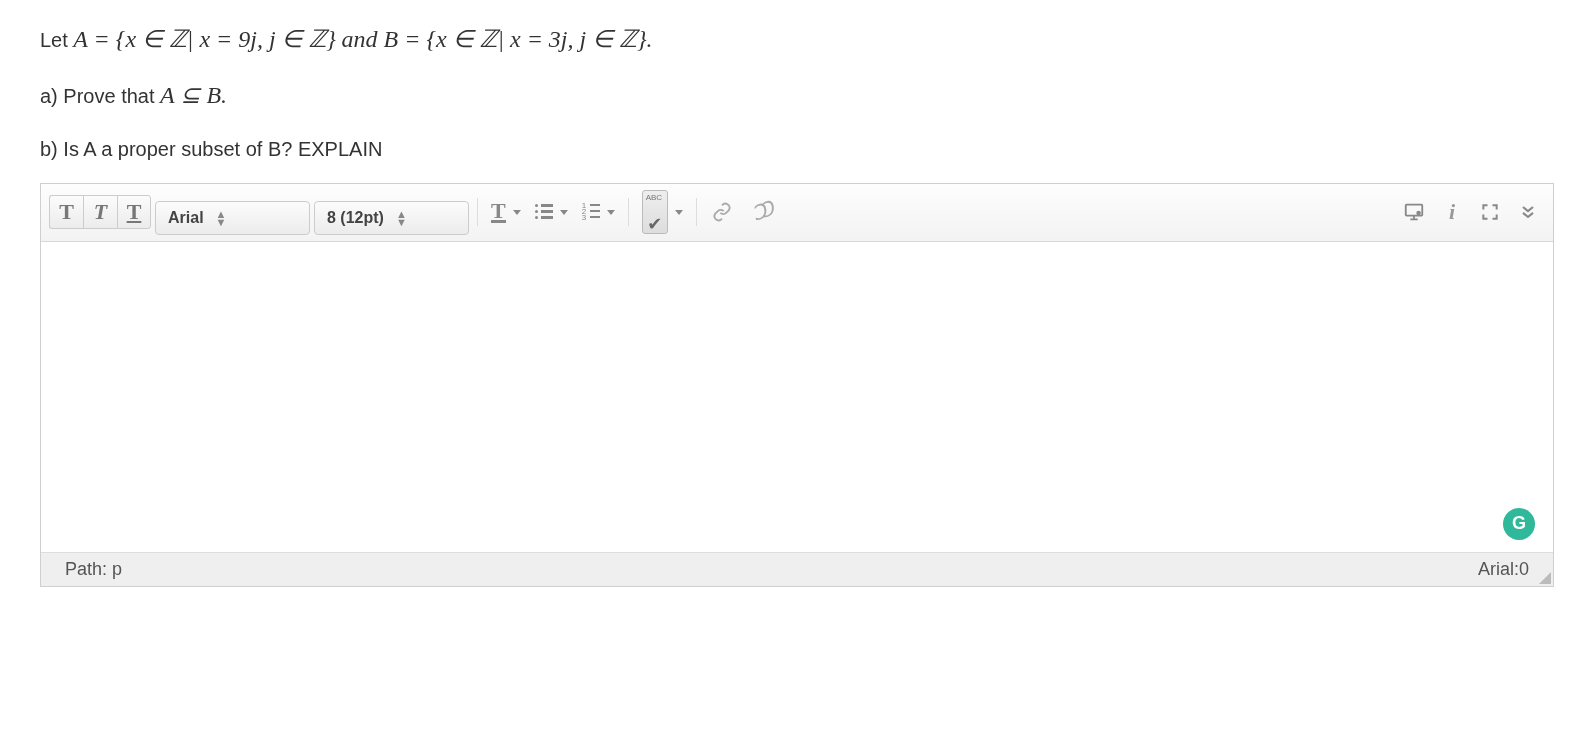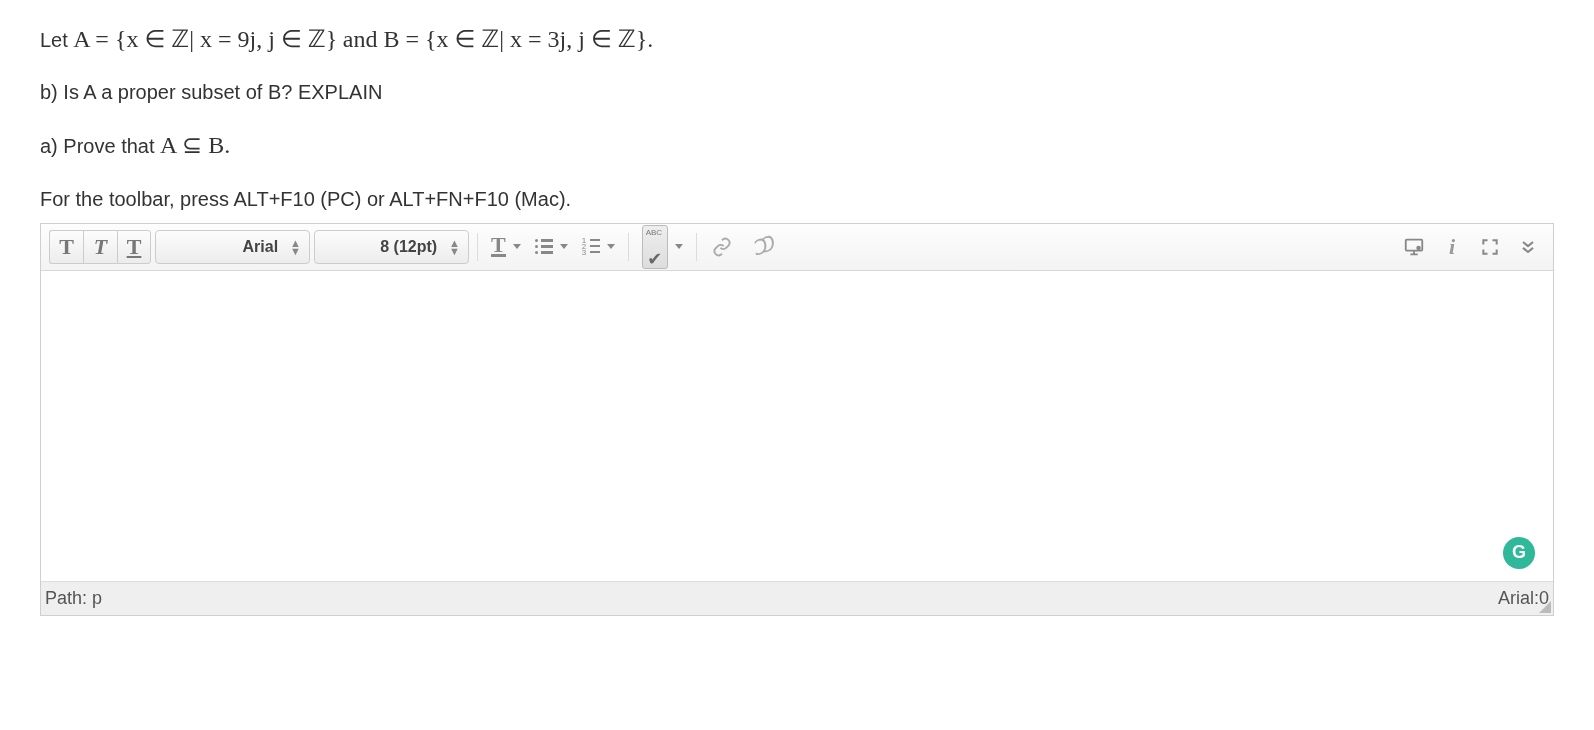--- a/index.html
+++ b/index.html
@@ -5,21 +5,21 @@
   * { box-sizing: border-box; margin: 0; padding: 0; }
   body {
     font-family: -apple-system, BlinkMacSystemFont, "Segoe UI", Helvetica, Arial, sans-serif;
     font-size: 20px;
     color: #333;
     background: #fff;
     padding: 20px 40px;
   }
   .question-area { margin-bottom: 8px; }
   .question-line { margin-bottom: 18px; line-height: 1.6; color: #333; }
-  .math { font-family: "Times New Roman", Times, serif; font-size: 24px; }
+  .math { font-family: "Times New Roman", Times, serif; font-style: italic; font-size: 24px; }
   .hint { margin-bottom: 6px; }
 
   .editor-container {
     border: 1px solid #cfcfcf;
     width: 100%;
   }
   .toolbar {
     display: flex;
     align-items: center;
     padding: 6px 8px;
@@ -42,30 +42,31 @@
     padding: 0 4px;
   }
   .tb-group { display: flex; gap: 0; }
   .tb-group .tb-btn { border-radius: 0; border: 1px solid #ccc; border-right: none; background: linear-gradient(#fcfcfc,#ececec); }
   .tb-group .tb-btn:first-child { border-top-left-radius: 3px; border-bottom-left-radius: 3px; }
   .tb-group .tb-btn:last-child { border-right: 1px solid #ccc; border-top-right-radius: 3px; border-bottom-right-radius: 3px; }
 
   .tb-select {
     display: inline-flex;
     align-items: center;
-    justify-content: flex-end;
+    justify-content: flex-start;
     height: 34px;
     border: 1px solid #ccc;
     border-radius: 4px;
     background: linear-gradient(#fcfcfc,#ececec);
     padding: 0 8px 0 12px;
     font-size: 16px;
     color: #444;
     cursor: pointer;
     font-weight: 600;
+    margin-top: 11px;
   }
   .tb-select .updown {
     margin-left: 12px;
     font-size: 11px;
     color: #888;
     line-height: 8px;
     display: flex;
     flex-direction: column;
   }
   .font-sel { width: 155px; }
@@ -153,21 +154,21 @@
     font-weight: bold;
     font-size: 18px;
     font-family: Arial, sans-serif;
   }
   .statusbar {
     display: flex;
     justify-content: space-between;
     align-items: center;
     background: #efefef;
     border-top: 1px solid #ddd;
-    padding: 6px 4px;
+    padding: 6px 24px;
     font-size: 18px;
     color: #555;
     position: relative;
   }
   .resize-handle {
     position: absolute;
     right: 2px; bottom: 2px;
     width: 14px; height: 14px;
   }
   .resize-handle::before {
@@ -182,26 +183,25 @@
 </head>
 <body>
 
 <div class="question-area">
   <div class="question-line">
     <span>Let  </span>
     <span class="math">A = {x  ∈ ℤ|  x = 9j, j ∈ ℤ}</span>
     <span class="math"> and </span>
     <span class="math">B = {x  ∈ ℤ|  x = 3j, j ∈ ℤ}.</span>
   </div>
-  <div class="question-line">b) Is A a proper subset of B? EXPLAIN</div>
   <div class="question-line">
     <span>a) Prove that </span>
     <span class="math">A ⊆ B.</span>
   </div>
-  <div class="question-line hint">For the toolbar, press ALT+F10 (PC) or ALT+FN+F10 (Mac).</div>
+  <div class="question-line">b) Is A a proper subset of B? EXPLAIN</div>
 </div>
 
 <div class="editor-container">
   <div class="toolbar">
 
     <div class="tb-group">
       <div class="tb-btn">
           <span class="bold-T">T</span>
         </div>
       <div class="tb-btn">

